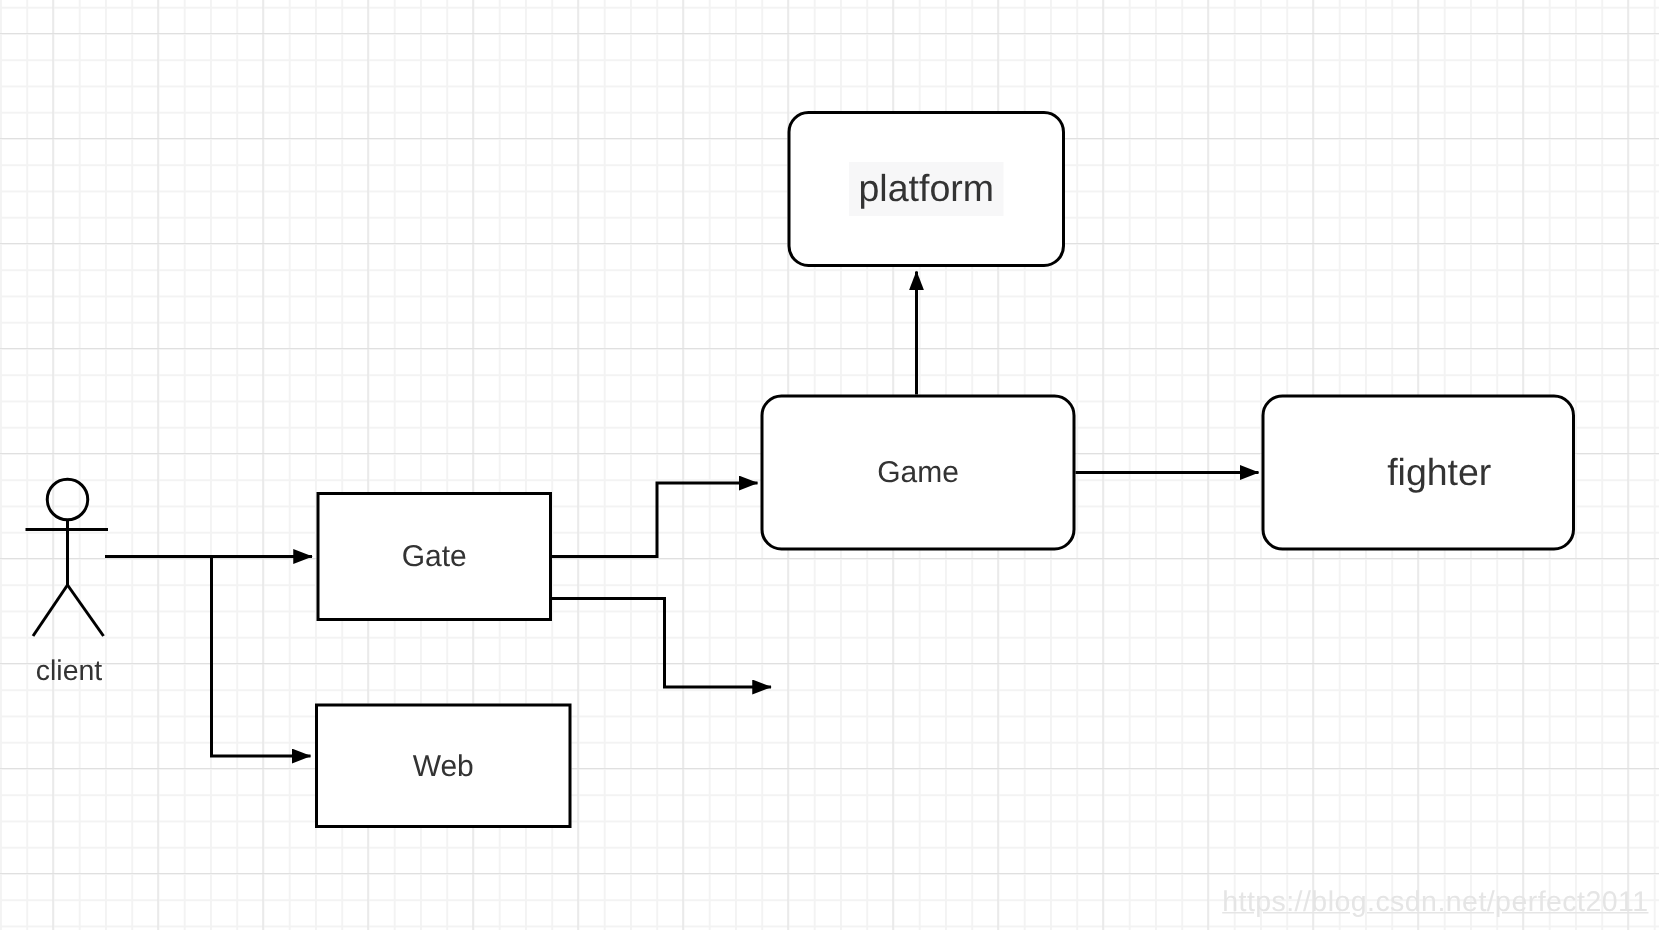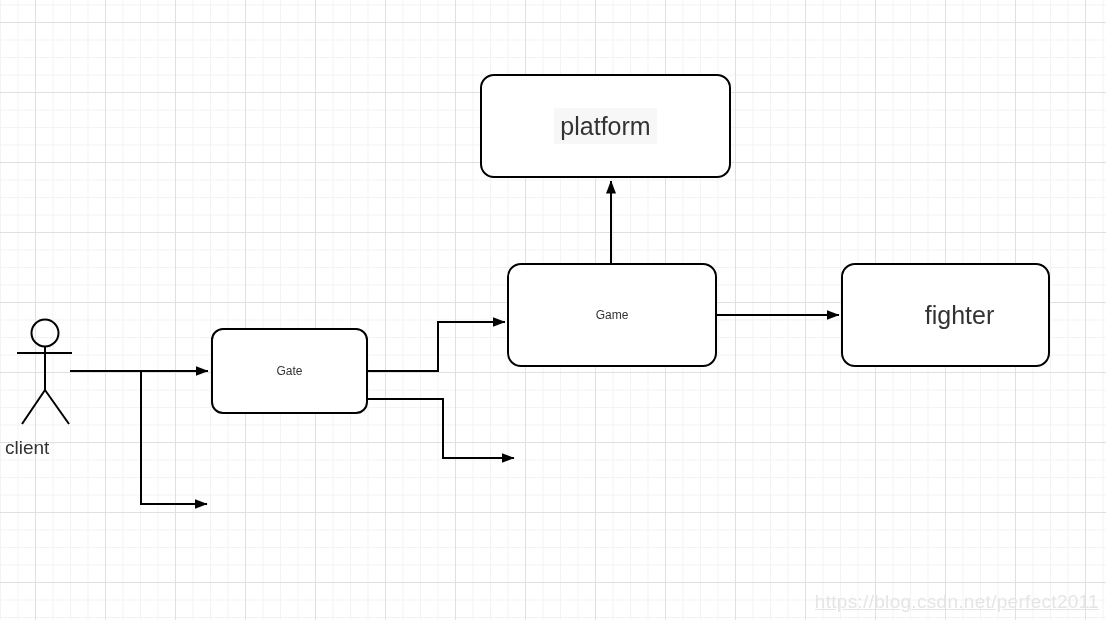--- a/index.html
+++ b/index.html
@@ -29,43 +29,43 @@
 
   .node {
     position: absolute;
     background: #ffffff;
     border: 2px solid #000000;
     border-radius: 14px;
     display: flex;
     align-items: center;
     justify-content: center;
     color: #333333;
-    font-size: 12px;
+    font-size: 20px;
     line-height: 1.2;
   }
-  .node.small { border-radius: 12px; }
+  .node.small { border-radius: 0; }
   .node.big-label { font-size: 25px; }
 
-  .node-platform { left: 480px; top: 74px;  width: 251px; height: 104px; }
+  .node-platform { left: 525px; top: 74px;  width: 185px; height: 104px; }
   .node-game     { left: 507px; top: 263px; width: 210px; height: 104px; }
   .node-fighter  { left: 841px; top: 263px; width: 209px; height: 104px; padding-left: 28px; }
   .node-gate     { left: 211px; top: 328px; width: 157px; height: 86px; }
   .node-scene    { left: 516px; top: 406px; width: 192px; height: 103px; }
   .node-web      { left: 210px; top: 469px; width: 171px; height: 83px; }
 
   .node-platform .label-text {
     background: #f7f7f8;
     padding: 3px 6px;
   }
 
   .actor-label {
     position: absolute;
     left: 5px; top: 437px;
     width: 82px;
-    text-align: left;
+    text-align: center;
     color: #333333;
     font-size: 19px;
   }
 
   .watermark {
     position: absolute;
     right: 7px; top: 591px;
     font-size: 19px;
     color: #e5e5e5;
     letter-spacing: 0.3px;
@@ -111,18 +111,21 @@
 
   <div class="node node-fighter big-label">
     <span class="label-text">fighter</span>
   </div>
 
   <div class="node node-gate small">
     <span class="label-text">Gate</span>
   </div>
 
 
+  <div class="node node-web small">
+    <span class="label-text">Web</span>
+  </div>
 
   <div class="actor-label">client</div>
 
   <div class="watermark">https://blog.csdn.net/perfect2011</div>
 
 </div>
 
 </body></html>

